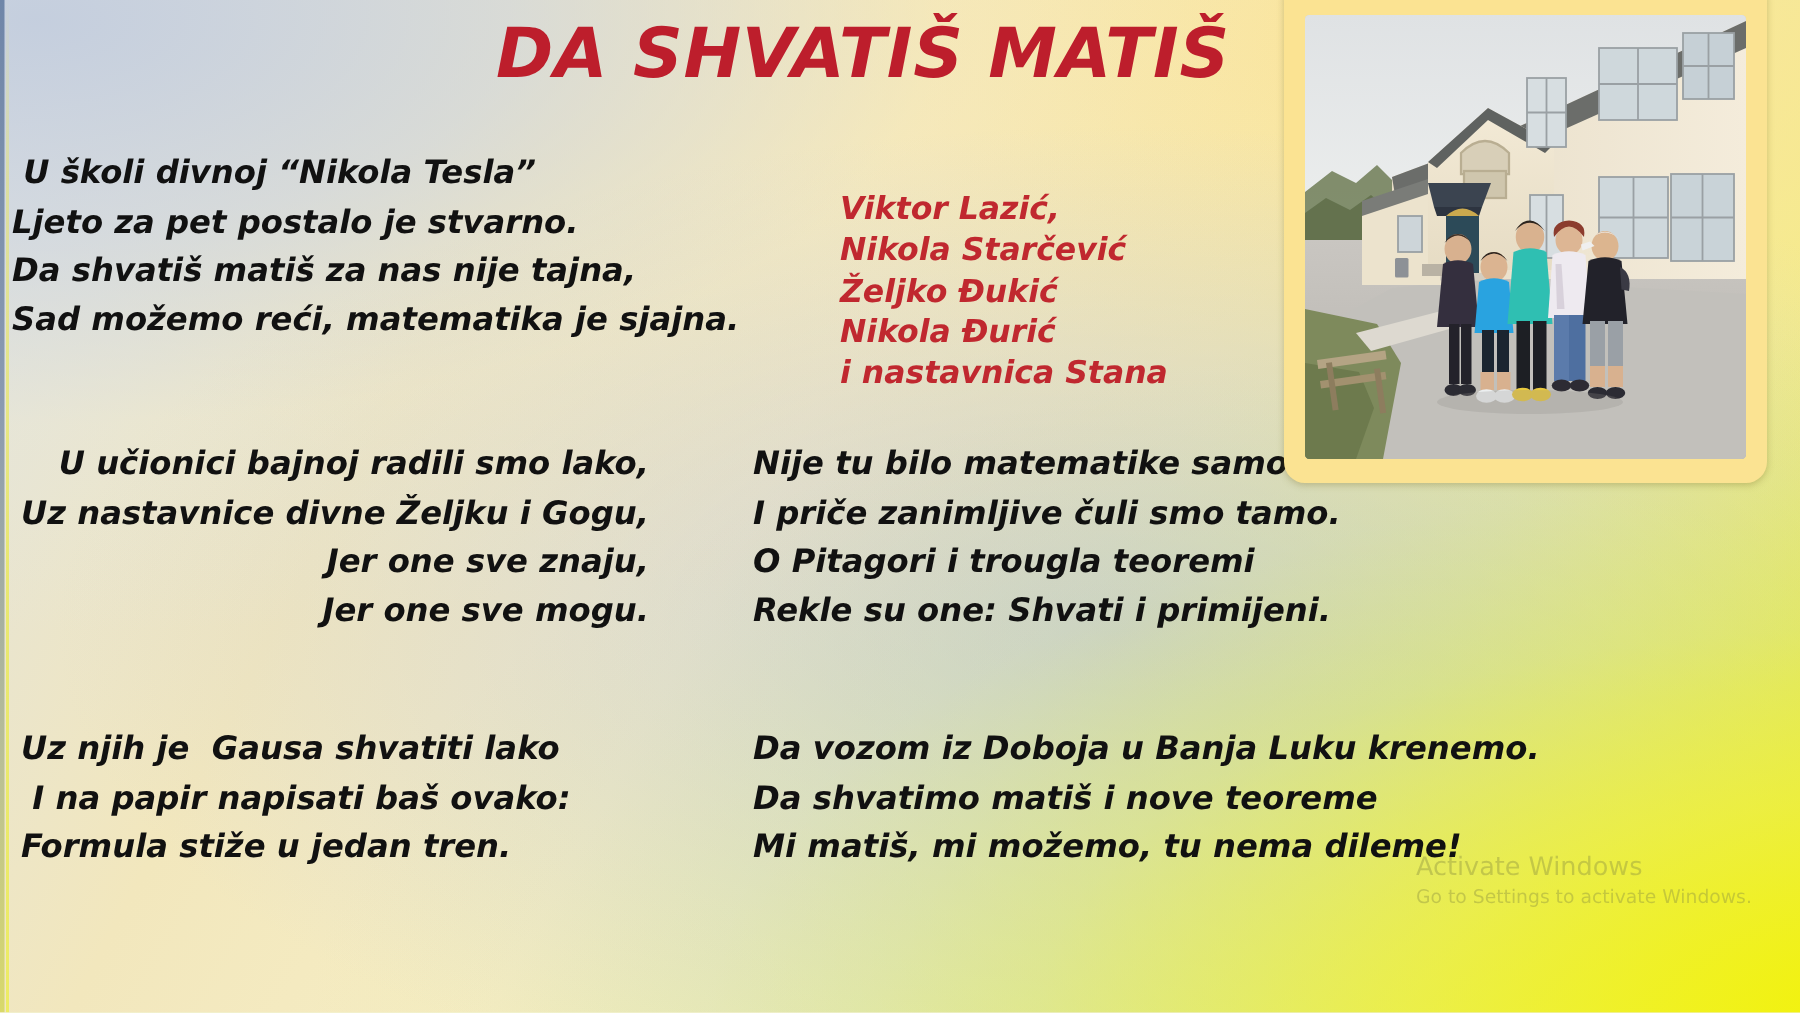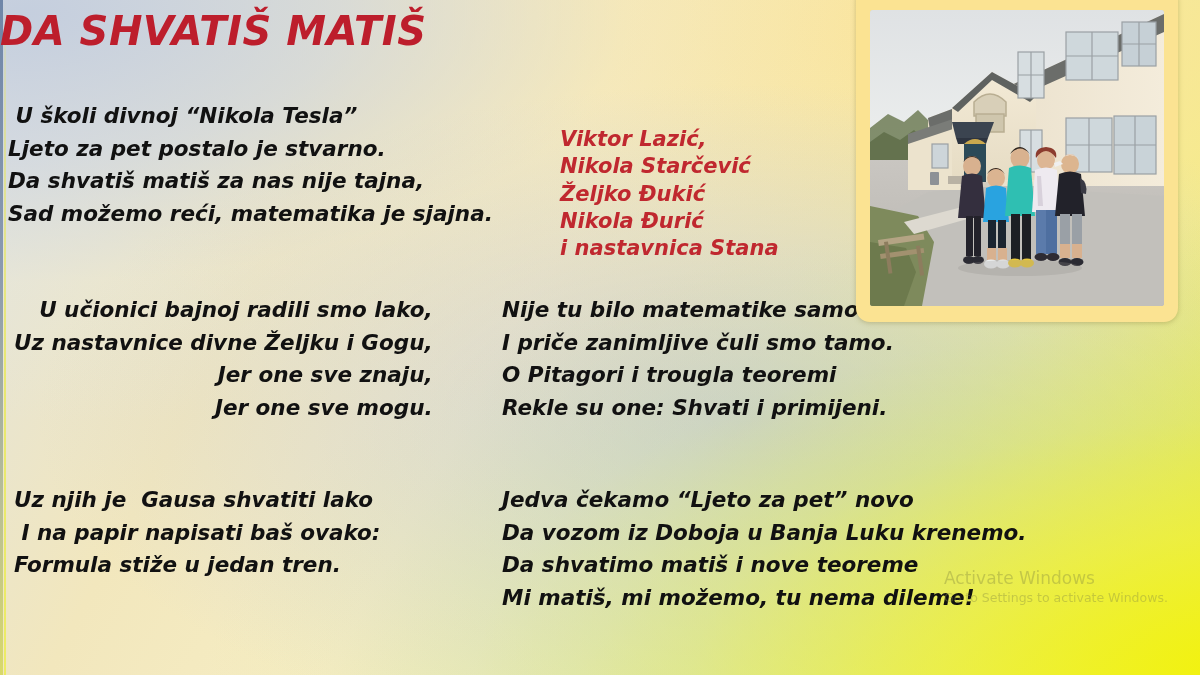--- a/index.html
+++ b/index.html
@@ -16,23 +16,23 @@
       radial-gradient(95% 80% at 62% 62%, rgba(176,186,226,.55) 0%, rgba(186,196,226,.34) 28%, rgba(255,255,255,0) 62%),
       radial-gradient(120% 95% at 2% 2%, rgba(196,206,222,.98) 0%, rgba(206,214,226,.72) 22%, rgba(232,233,222,.30) 42%, rgba(255,255,255,0) 64%),
       radial-gradient(120% 100% at 78% 4%, rgba(253,228,150,.95) 0%, rgba(252,232,170,.60) 34%, rgba(255,255,255,0) 66%),
       linear-gradient(118deg, #dfe2e2 0%, #f2e7bd 26%, #f6edc3 44%, #e9ecb4 60%, #e4ee84 76%, #f0f236 92%, #f2f20c 100%);
   }
   
   .edge-rule{position:absolute;left:0;top:0;width:3px;height:675px;background:linear-gradient(to bottom,#6f86a8 0%,#8b9ab0 40%,#b9bf96 75%,#d9d96a 100%);}
   .edge-rule-2{position:absolute;left:4px;top:0;width:2px;height:675px;background:linear-gradient(to bottom,rgba(222,222,120,.0) 0%,rgba(226,226,110,.55) 18%,rgba(232,232,96,.85) 55%,rgba(236,236,90,.9) 100%);}
 
   .title{
-    position:absolute;left:0;top:8px;width:820px;text-align:left;
-    font-family:"DejaVu Sans", sans-serif;
-    font-size:40px;font-weight:700;font-style:italic;
+    position:absolute;left:0;top:8px;width:820px;text-align:right;
+    font-family:"DejaVu Sans", sans-serif;
+    font-size:46px;font-weight:700;font-style:italic;
     letter-spacing:.5px;color:#bd1e2c;white-space:nowrap;
   }
 
   .authors{
     position:absolute;left:560px;top:78px;width:330px;text-align:left;
     font-family:"DejaVu Sans", sans-serif;
     color:#c0282f;font-size:21px;font-weight:700;font-style:italic;line-height:1.30;margin-top:48px;
   }
   .authors div{white-space:nowrap;}
 
@@ -108,21 +108,20 @@
   </div>
 
   <div class="verse v4">
     <div>Nije tu bilo matematike samo</div>
     <div>I priče zanimljive čuli smo tamo.</div>
     <div>O Pitagori i trougla teoremi</div>
     <div>Rekle su one: Shvati i primijeni.</div>
   </div>
 
   <div class="verse v5">
-    <div>Jedva čekamo “Ljeto za pet” novo</div>
     <div>Da vozom iz Doboja u Banja Luku krenemo.</div>
     <div>Da shvatimo matiš i nove teoreme</div>
     <div>Mi matiš, mi možemo, tu nema dileme!</div>
   </div>
 
   <div class="photo-frame">
     <div class="photo">
       <svg viewBox="0 0 294 296" preserveAspectRatio="none">
         <defs>
           <linearGradient id="sky" x1="0" y1="0" x2="0" y2="1">

